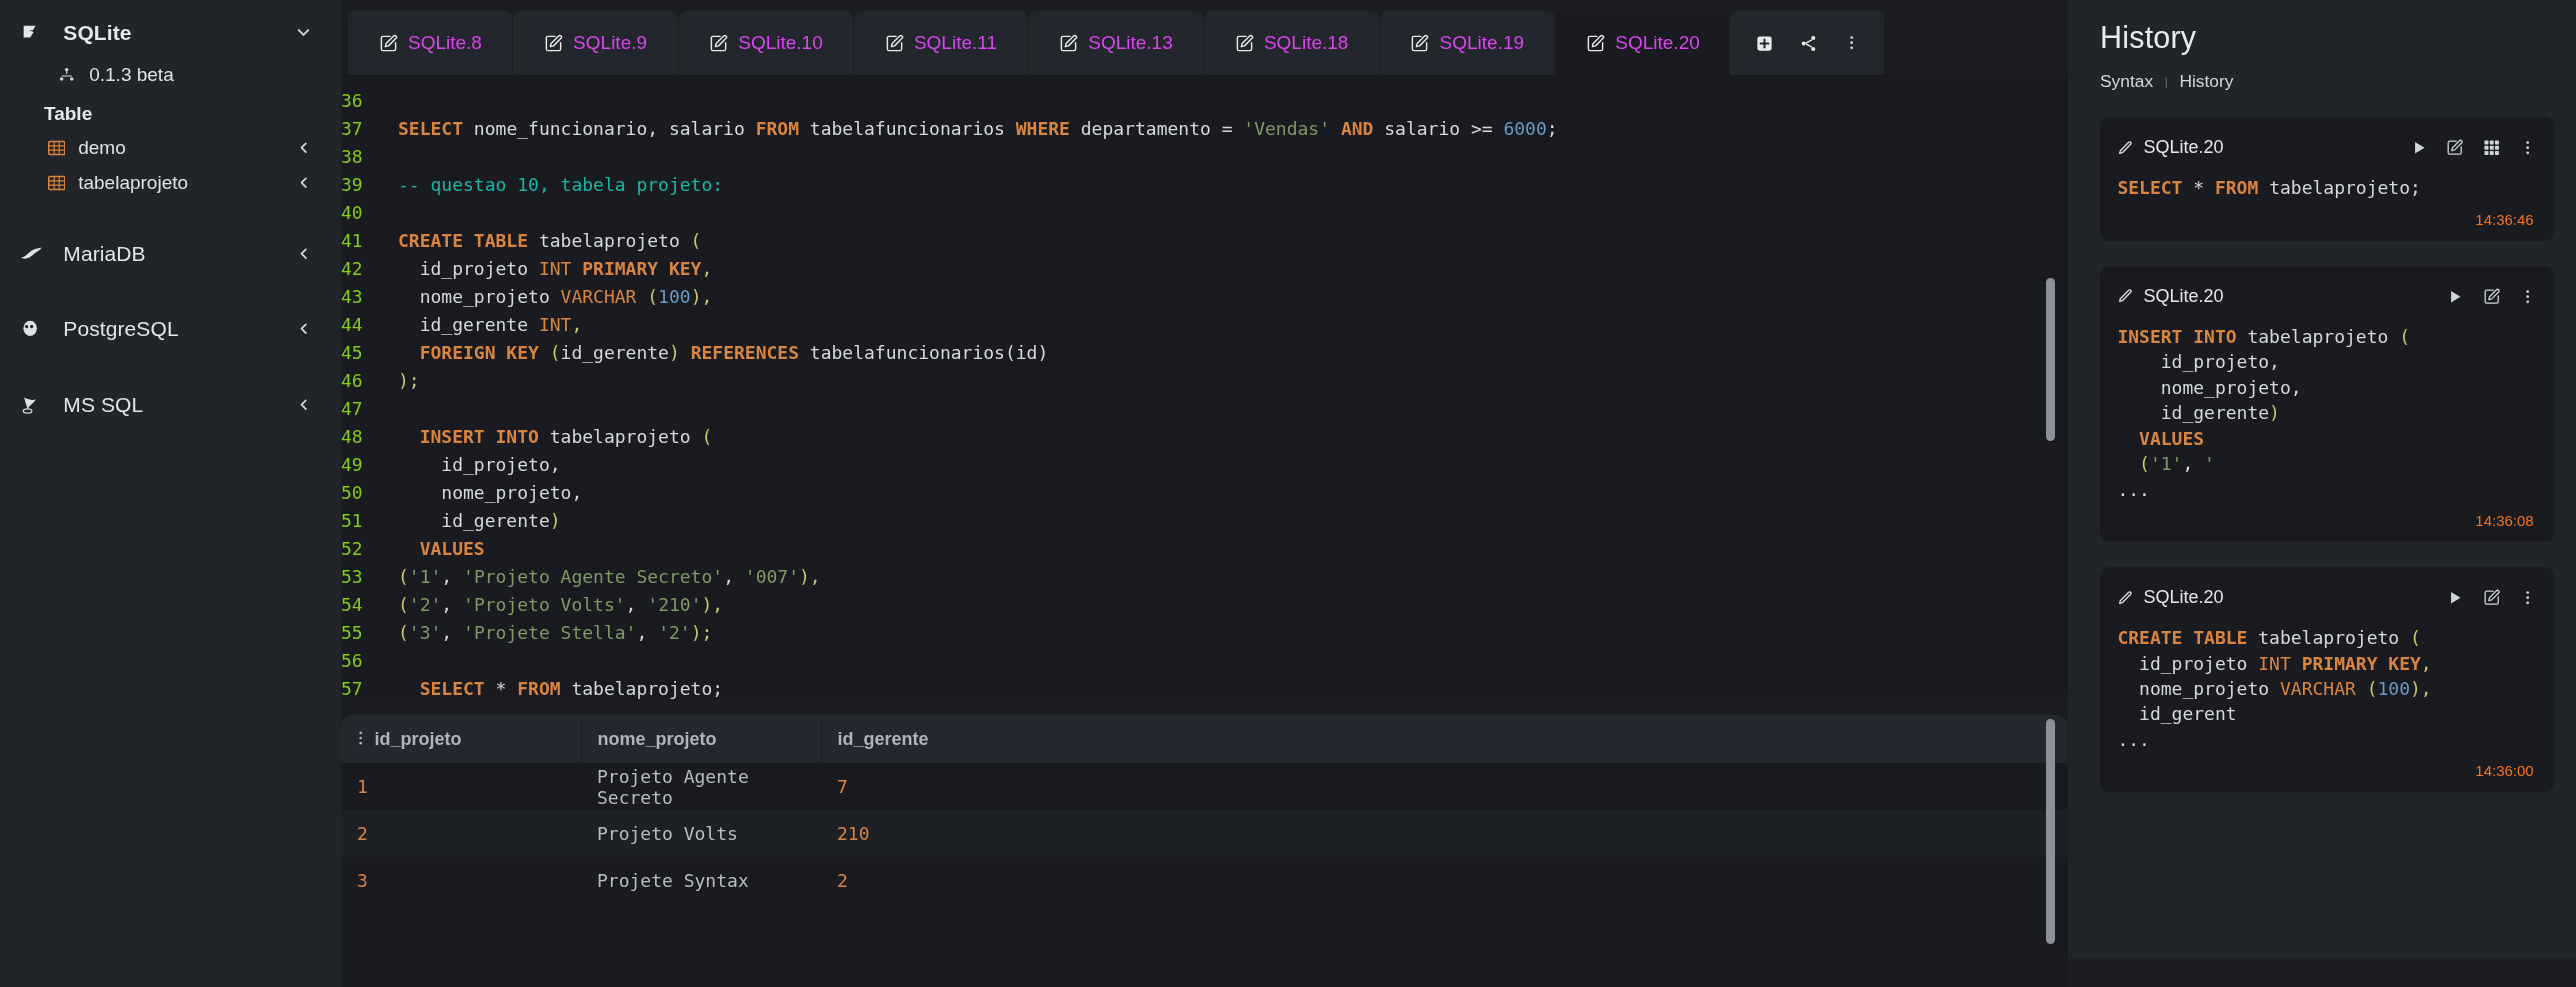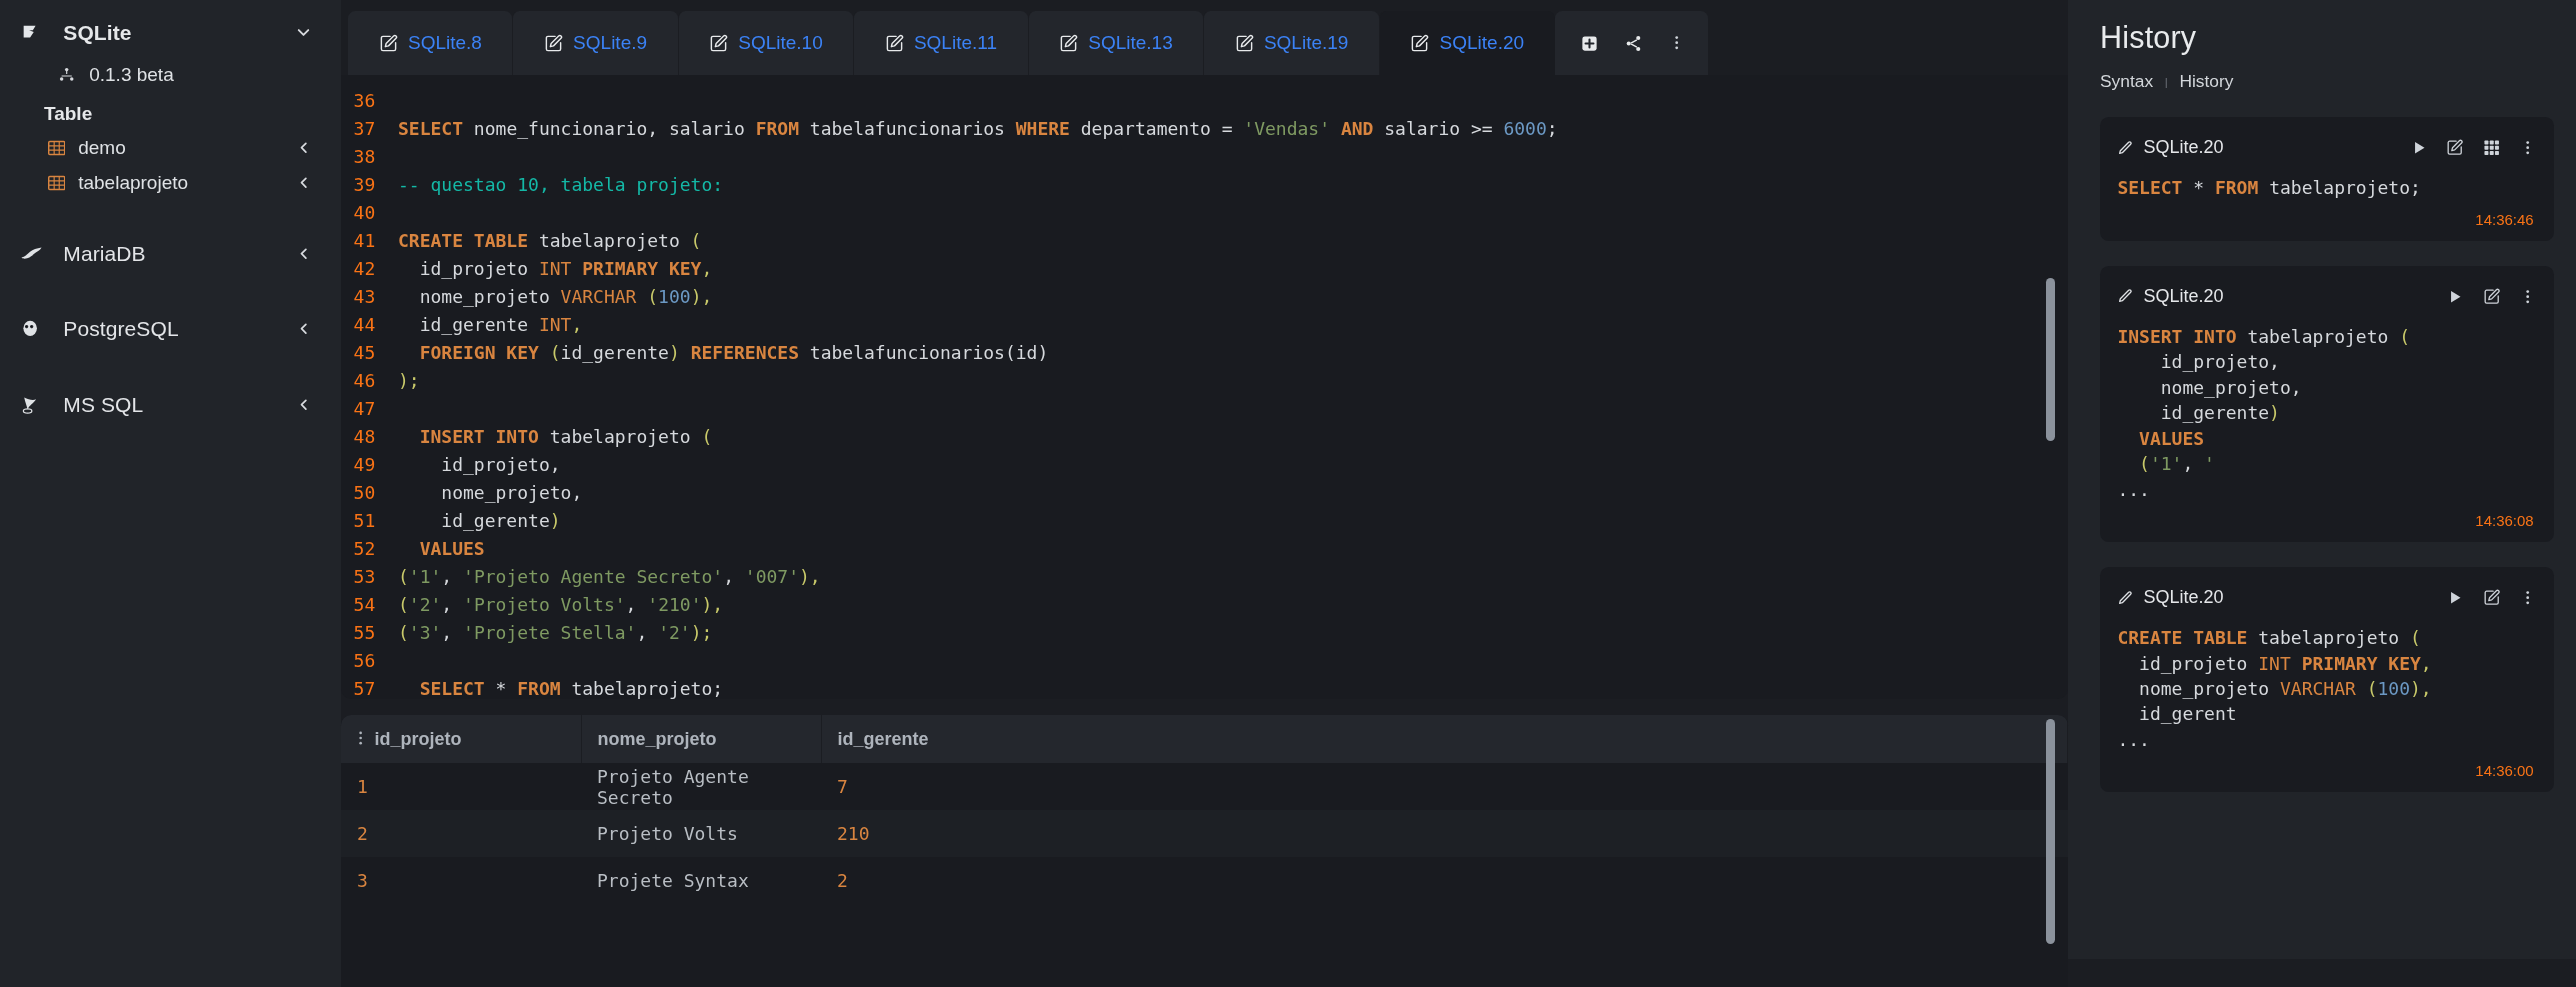--- a/index.html
+++ b/index.html
@@ -75,21 +75,21 @@
     padding: 0 30.5px;
     background: #23262c;
     border-left: 0.7px solid #1b1d22;
     border-top-left-radius: 7.3px; border-top-right-radius: 7.3px;
     cursor: pointer; white-space: nowrap;
     min-width: 138px;
   }
   .tab:first-child { border-left: none; }
   .tab.active { background: #191b20; }
   .tab .tabicon { margin-right: 10.2px; display:flex; align-items:center; }
-  .tab .tablabel { font-size: 19px; color: #3b82f6; }
+  .tab .tablabel { font-size: 19px; color: #d946ef; }
   .tabactions {
     height: 64px; display: flex; align-items: center;
     gap: 25px; padding: 0 23px 0 25px;
     background: #23262c;
     border-top-left-radius: 7.3px; border-top-right-radius: 7.3px;
   }
   .tabactions .ta { cursor: pointer; display:flex; align-items:center; justify-content:center; }
 
   
   .editor-wrap {
@@ -107,21 +107,21 @@
     line-height: 28px;
     white-space: pre;
     color: #d6d9dd;
   }
   .ln {
     display: block; height: 28px;
     padding-left: 0;
   }
   .gut {
     display: inline-block; width: 57px;
-    text-align: center; color: #f97316;
+    text-align: left; color: #84cc16;
     padding-right: 10.2px; user-select:none;
   }
   .kw  { color: #d98540; font-weight: bold; }
   .typ { color: #d98540; }
   .str { color: #7f9a62; }
   .num { color: #6c99c4; }
   .par { color: #c8c96a; }
   .com { color: #14b8a6; }
   .pln { color: #d6d9dd; }
 
@@ -363,20 +363,29 @@
           <span class="tablabel">SQLite.11</span>
         </div>
         <div class="tab">
           <span class="tabicon">
             <svg width="19" height="19" viewBox="0 0 24 24" fill="none" stroke="#e8eaec" stroke-width="1.8" stroke-linecap="round" stroke-linejoin="round">
               <path d="M14 3H5a2 2 0 00-2 2v14a2 2 0 002 2h14a2 2 0 002-2v-8"></path>
               <path d="M18.5 2.5a2.1 2.1 0 013 3L12 15l-4 1 1-4z"></path>
             </svg>
           </span>
           <span class="tablabel">SQLite.13</span>
+        </div>
+        <div class="tab">
+          <span class="tabicon">
+            <svg width="19" height="19" viewBox="0 0 24 24" fill="none" stroke="#e8eaec" stroke-width="1.8" stroke-linecap="round" stroke-linejoin="round">
+              <path d="M14 3H5a2 2 0 00-2 2v14a2 2 0 002 2h14a2 2 0 002-2v-8"></path>
+              <path d="M18.5 2.5a2.1 2.1 0 013 3L12 15l-4 1 1-4z"></path>
+            </svg>
+          </span>
+          <span class="tablabel">SQLite.18</span>
         </div>
         <div class="tab">
           <span class="tabicon">
             <svg width="19" height="19" viewBox="0 0 24 24" fill="none" stroke="#e8eaec" stroke-width="1.8" stroke-linecap="round" stroke-linejoin="round">
               <path d="M14 3H5a2 2 0 00-2 2v14a2 2 0 002 2h14a2 2 0 002-2v-8"></path>
               <path d="M18.5 2.5a2.1 2.1 0 013 3L12 15l-4 1 1-4z"></path>
             </svg>
           </span>
           <span class="tablabel">SQLite.19</span>
         </div>

